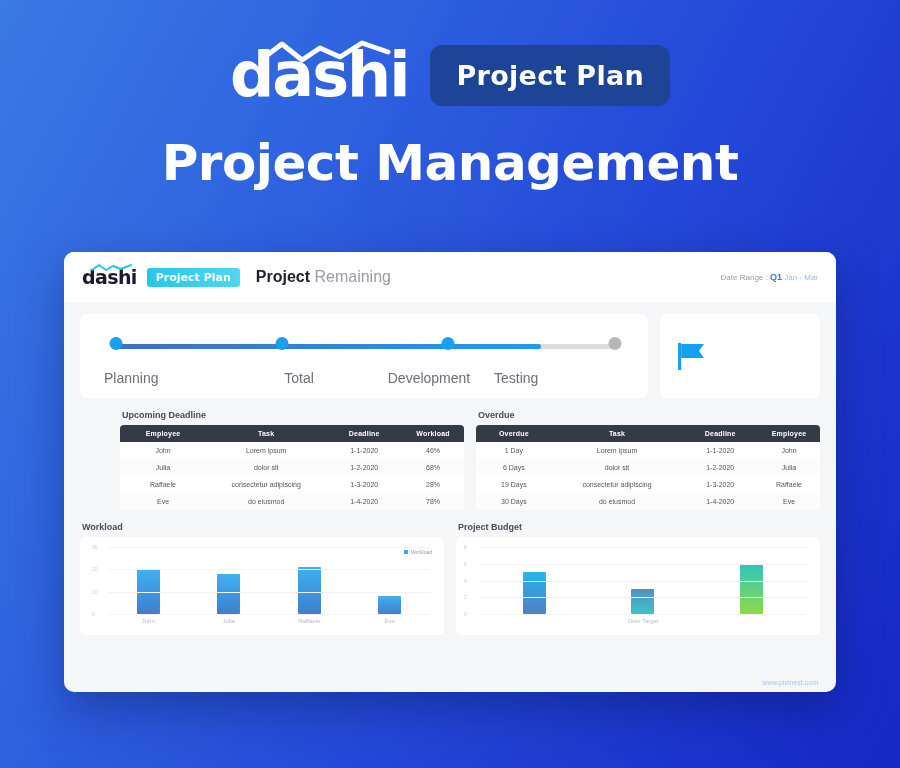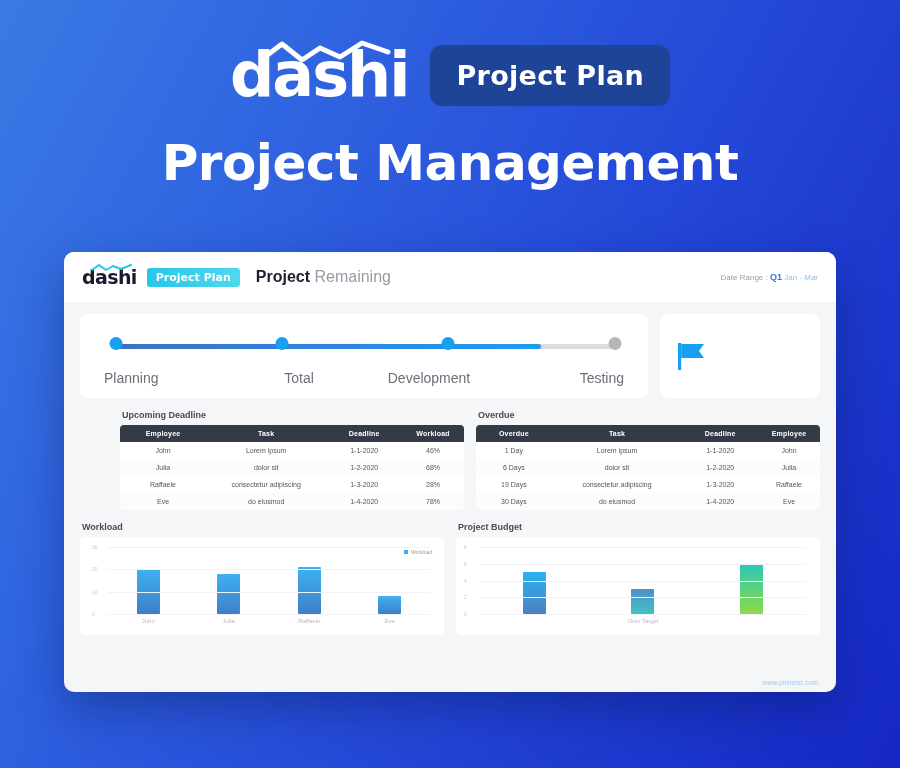--- a/index.html
+++ b/index.html
@@ -61,21 +61,21 @@
   .tl-track { position:absolute; left:8px; right:8px; top:8px; height:5px;
               background:#dcdcdc; border-radius:3px; }
   .tl-fill { position:absolute; left:8px; top:8px; height:5px; border-radius:3px;
              background:linear-gradient(90deg,#3f6fc4,#1f9bf0); }
   .tl-dot { position:absolute; top:1px; width:13px; height:13px; border-radius:50%;
             background:#17a0f2; transform:translateX(-50%); }
   .tl-dot.off { background:#b6b6b6; }
   .tl-labels { display:flex; margin-top:12px; }
   .tl-labels span { flex:1; text-align:center; font-size:14px; color:#6e6e7a; }
   .tl-labels span:first-child { text-align:left; padding-left:2px; }
-  .tl-labels span:last-child { text-align:right; padding-right:2px; }
+  .tl-labels span:last-child { text-align:left; padding-right:2px; }
 
   .launch-card { width:160px; padding:20px 14px; display:flex; align-items:center; gap:10px; }
   .lc-text h4 { font-size:10px; color:#1c1c2b; line-height:1.25; font-weight:700; }
   .lc-text p { font-size:9px; color:#b5b5c0; margin-top:4px; }
 
   .sect-title { font-size:9px; color:#4a4a58; margin:12px 0 5px 2px; font-weight:600; }
 
   .row2 { display:flex; gap:12px;margin-left:40px; }
   .tbl-wrap { flex:1; }
   table { width:100%; border-collapse:collapse; background:#fff; border-radius:4px;

